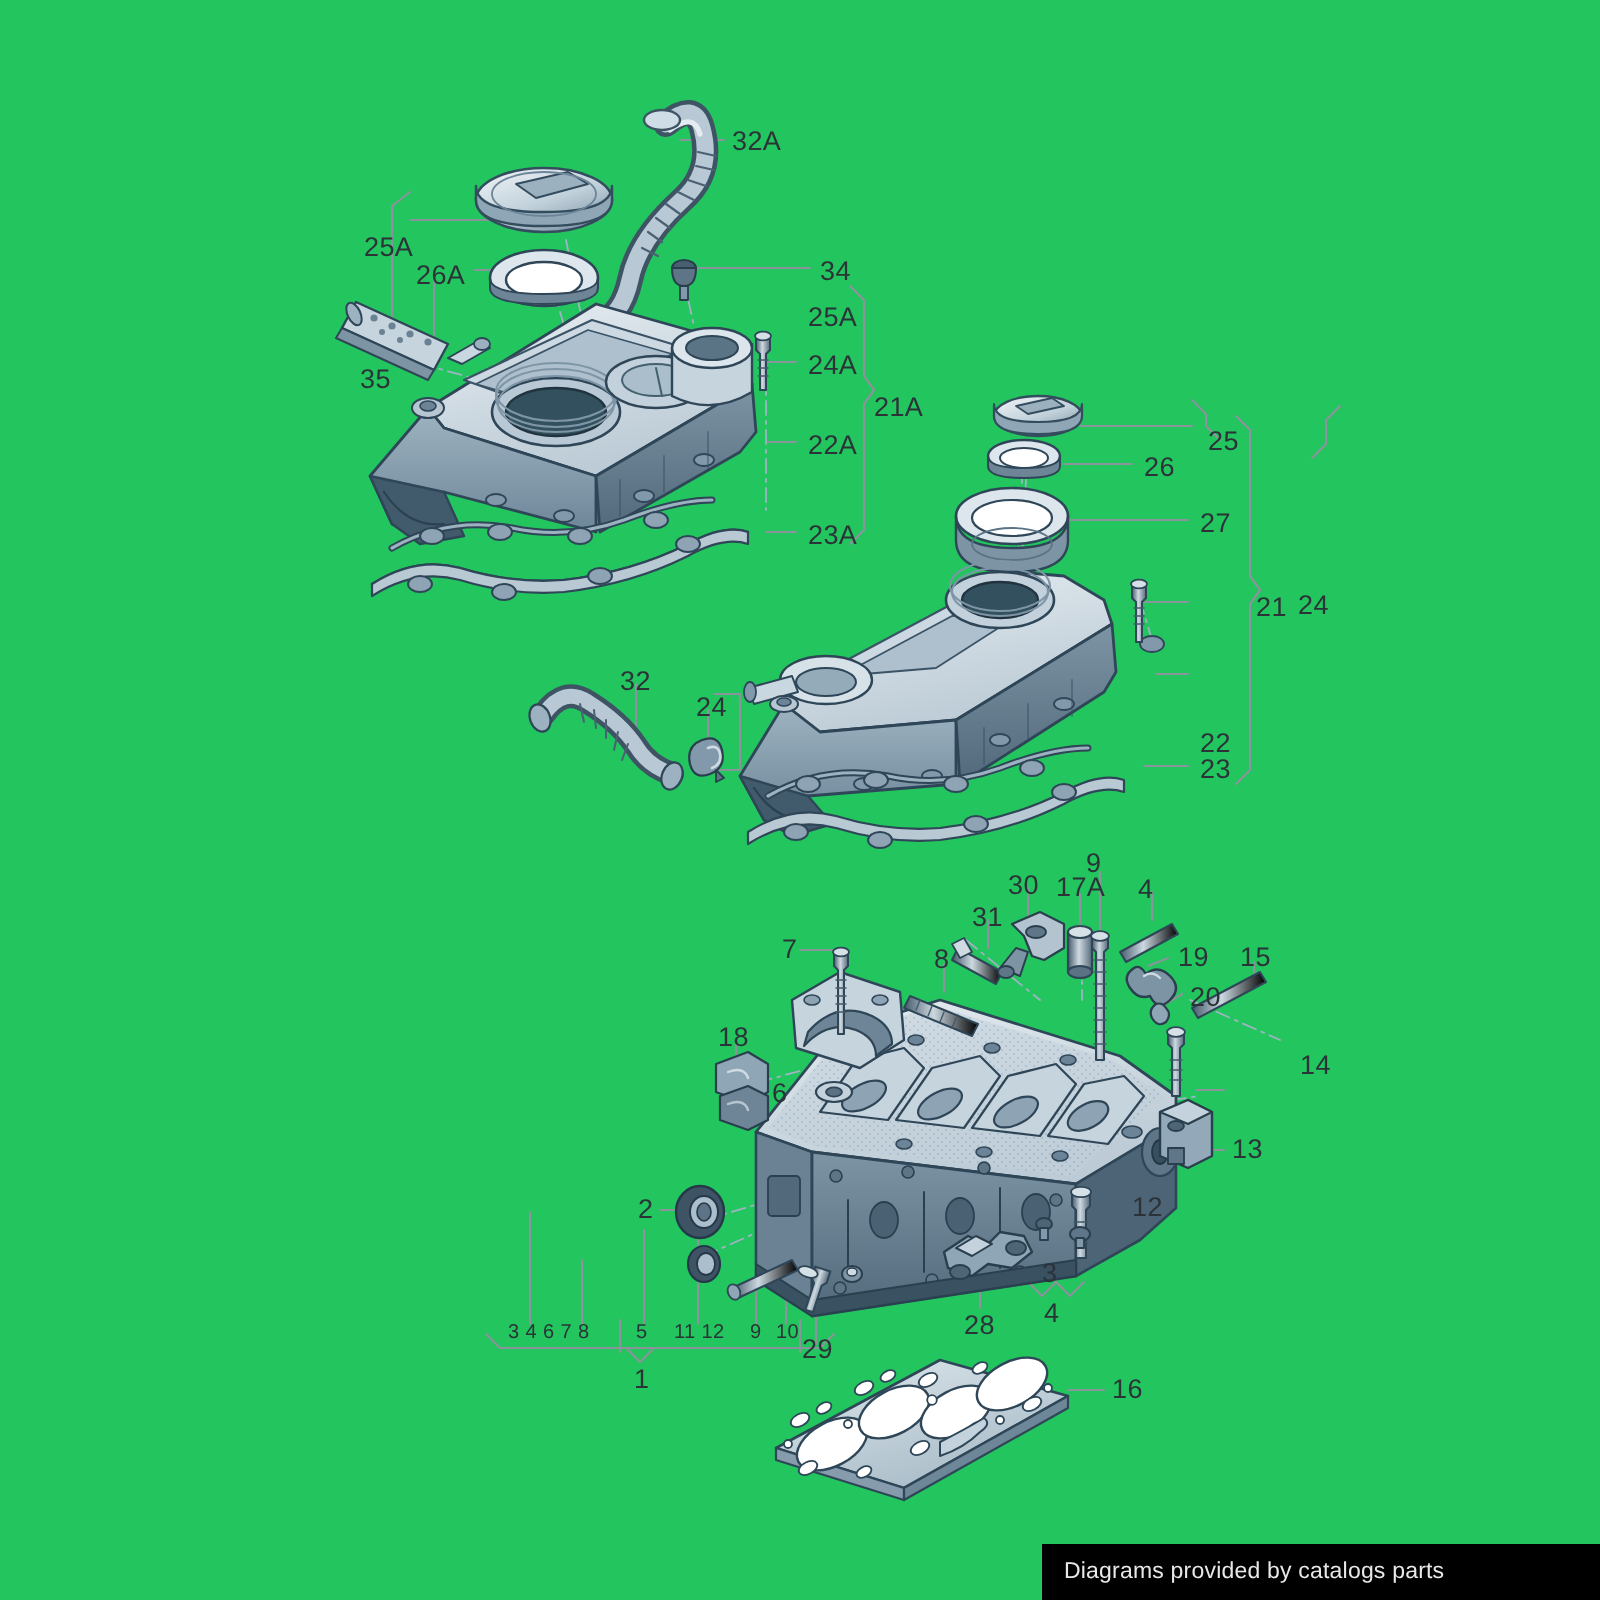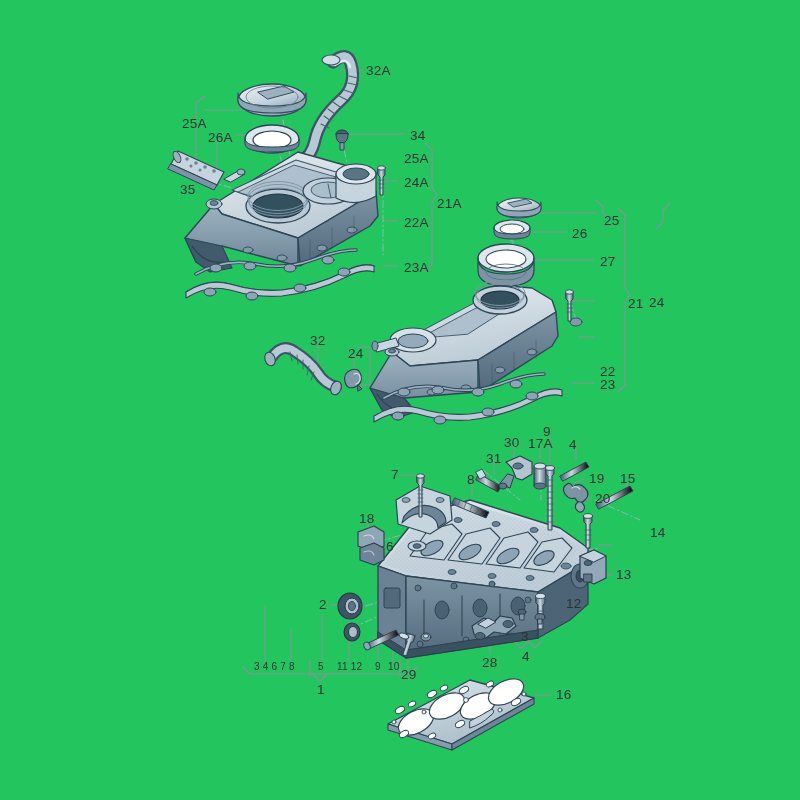--- a/index.html
+++ b/index.html
@@ -781,14 +781,15 @@
   <div class="lbl" style="left:556px; top:688px;">16</div>
   <div class="lbl" style="left:401px; top:668px;">29</div>
   <div class="lbl" style="left:317px; top:683px;">1</div>
 
   <div class="lbl sm" style="left:254px; top:662px;">3 4  6 7 8</div>
   <div class="lbl sm" style="left:318px; top:662px;">5</div>
   <div class="lbl sm" style="left:337px; top:662px;">11 12</div>
   <div class="lbl sm" style="left:375px; top:662px;">9</div>
   <div class="lbl sm" style="left:388px; top:662px;">10</div>
 
+  <div class="watermark">Diagrams provided by catalogs parts</div>
 
 </div>
 
 </body></html>

